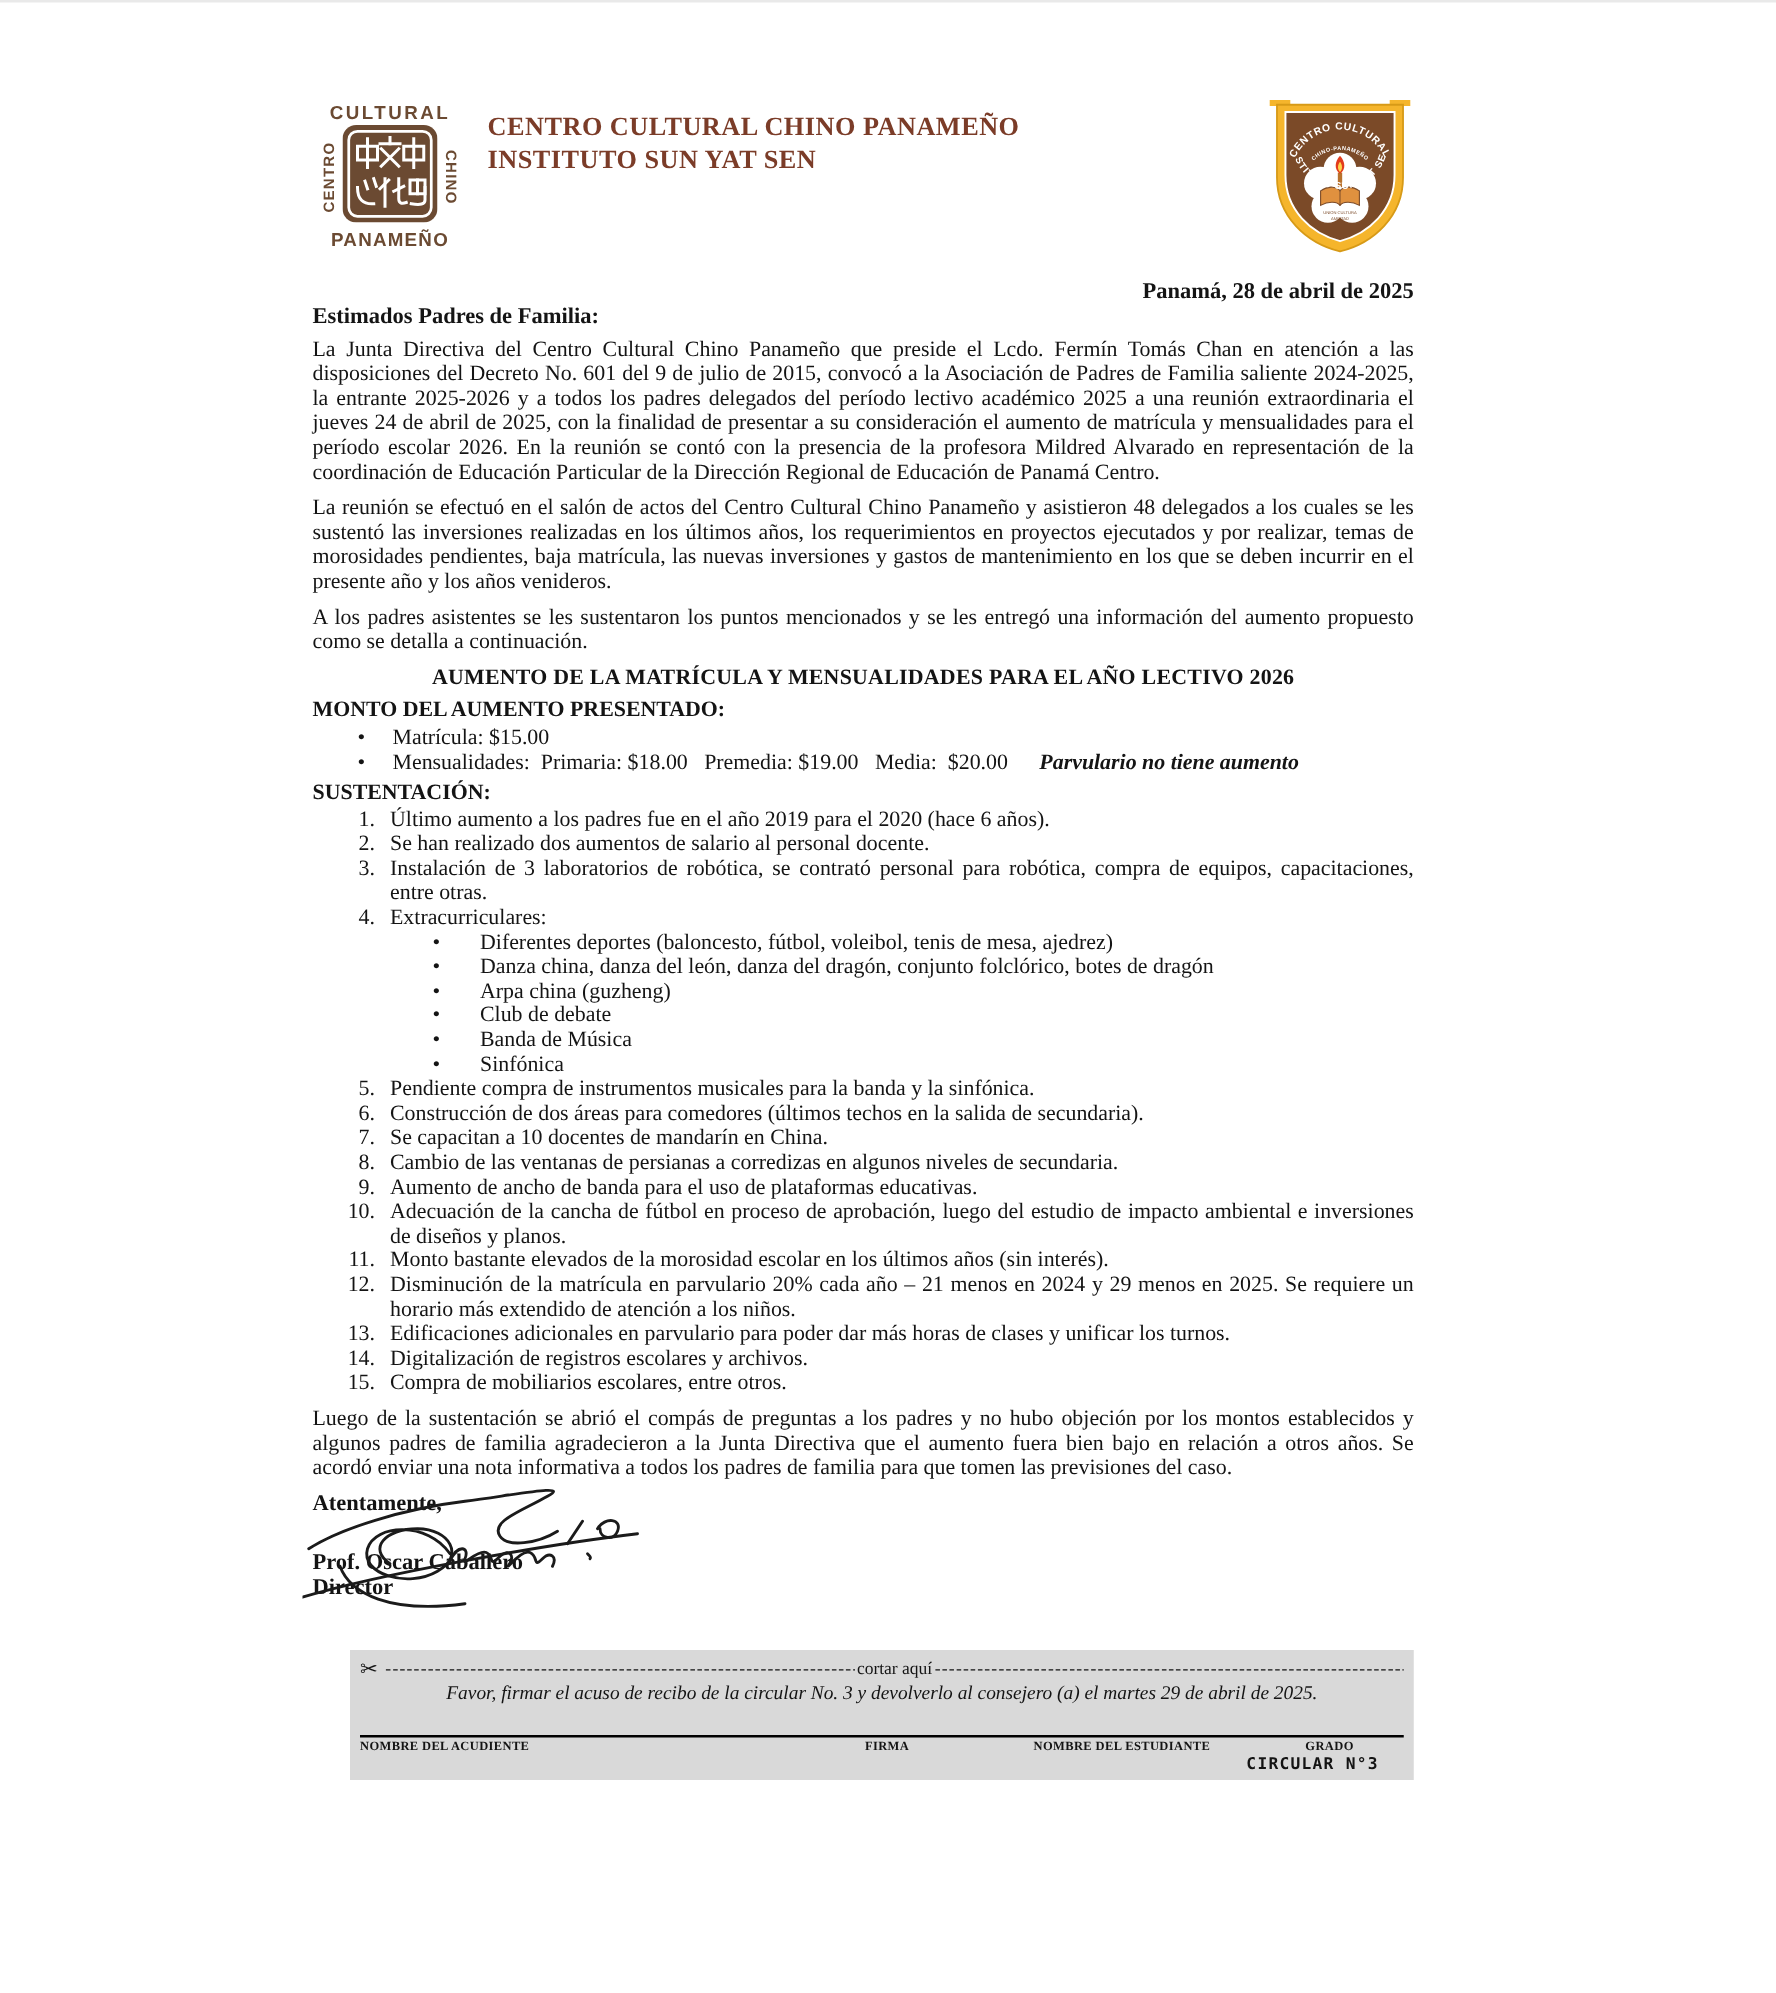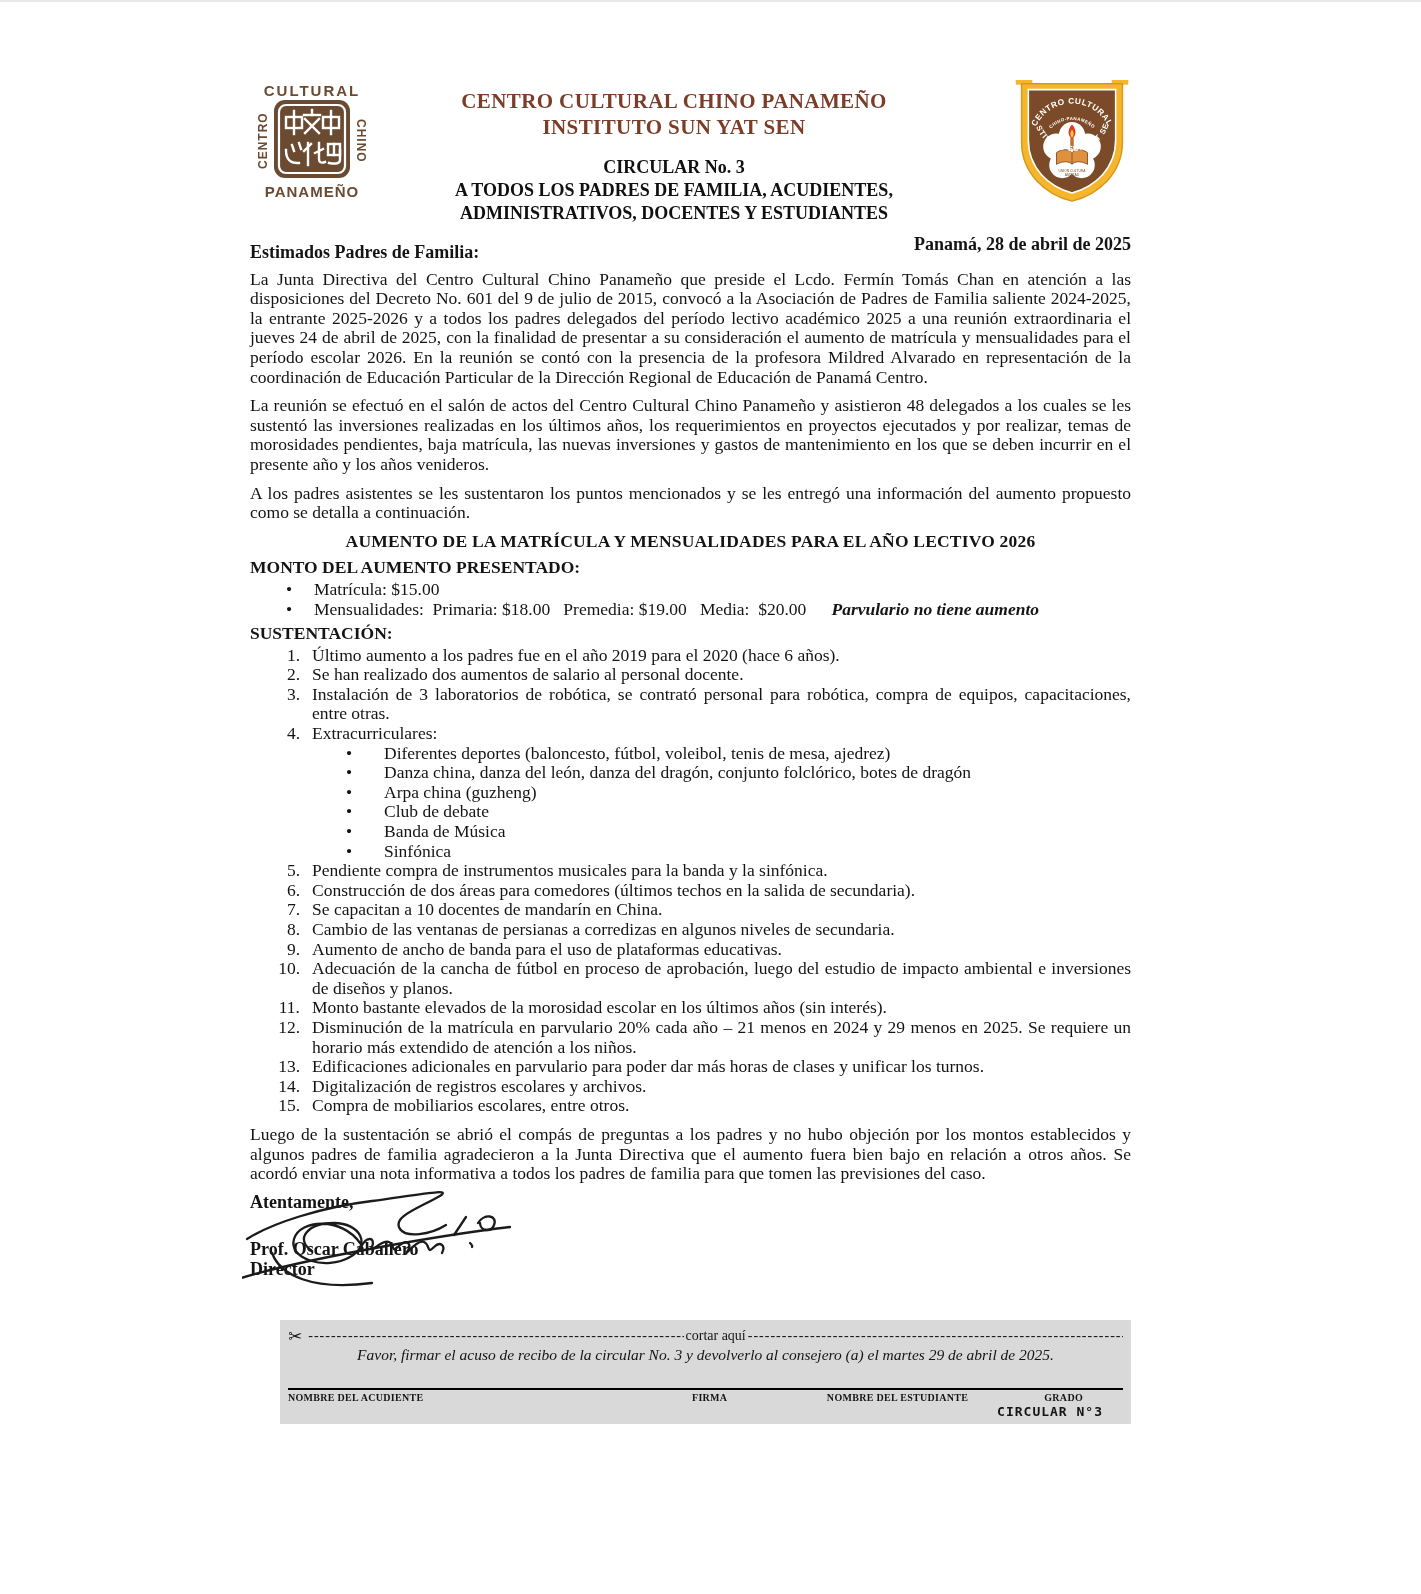--- a/index.html
+++ b/index.html
@@ -9,25 +9,25 @@
     background:#ffffff; border-top:2px solid #e9e9e9; overflow:hidden;
     font-family:"Liberation Serif","DejaVu Serif",serif; color:#141414;
   }
   
   .logo-left{position:absolute; left:243px; top:80px; width:138px; text-align:center;}
   .logo-word{font-family:"Liberation Sans","DejaVu Sans",sans-serif; font-weight:bold; color:#6b4a32; font-size:15px; letter-spacing:2px;}
   .logo-mid{display:flex; align-items:center; justify-content:center; margin:1px 0;}
   .logo-vert{font-family:"Liberation Sans","DejaVu Sans",sans-serif; font-weight:bold; color:#6b4a32; font-size:12px; letter-spacing:1px; writing-mode:vertical-rl; height:76px; text-align:center;}
   .logo-vert.up{transform:rotate(180deg);}
   .seal-box{margin:0 4px;}
-  .header-center{position:absolute; left:374px; top:86px; width:600px; text-align:center;}
+  .header-center{position:absolute; left:390px; top:86px; width:600px; }
   .org-title{color:#7b3c28; font-weight:bold; font-size:21px; line-height:26px; letter-spacing:.4px;}
   .circular-block{margin-top:16px; font-weight:bold; font-size:18px; line-height:23px; color:#101010;}
   .emblem{position:absolute; left:1013px; top:76px; width:118px; height:128px;}
-  .date-line{position:absolute; left:250px; top:232px; width:881px; text-align:right; font-weight:bold; font-size:18px;}
+  .date-line{position:absolute; left:250px; top:220px; width:881px; text-align:right; font-weight:bold; font-size:18px;}
   
   .main{position:absolute; left:250px; top:241px; width:881px; font-size:17.5px; line-height:19.6px;}
   .salutation{font-weight:bold; font-size:18px; margin:0 0 7px;}
   .para{text-align:justify; margin:0 0 9px;}
   .section-title{font-weight:bold; font-size:17.5px; text-align:center; margin:3px 0 7px; letter-spacing:.2px;}
   .subhead{font-weight:bold; margin:0 0 2px;}
   .monto-list{list-style:none; margin:0 0 5px 36px; padding:0;}
   .monto-list li::before{content:"\2022"; display:inline-block; width:28px;}
   .prewrap{white-space:pre-wrap;}
   .bi{font-weight:bold; font-style:italic;margin-left:12px;}
@@ -102,25 +102,20 @@
       <div class="logo-vert">CHINO</div>
     </div>
     <div class="logo-word" style="letter-spacing:1px;">PANAMEÑO</div>
   </div>
 
   <div class="header-center">
     <div class="org-title">
       <div>CENTRO CULTURAL CHINO PANAMEÑO</div>
       <div>INSTITUTO SUN YAT SEN</div>
     </div>
-    <div class="circular-block">
-      <div>CIRCULAR No. 3</div>
-      <div>A TODOS LOS PADRES DE FAMILIA, ACUDIENTES,</div>
-      <div>ADMINISTRATIVOS, DOCENTES Y ESTUDIANTES</div>
-    </div>
   </div>
 
   <div class="emblem">
     <svg width="118" height="128" viewBox="0 0 120 132">
       <defs>
         <path id="arcTop1" d="M22 52 A41 41 0 0 1 98 52"></path>
         <path id="arcTop2" d="M33 59 A31 31 0 0 1 87 59"></path>
         <path id="arcBottom" d="M22 48 A40 40 0 0 0 98 48"></path>
       </defs>
 

